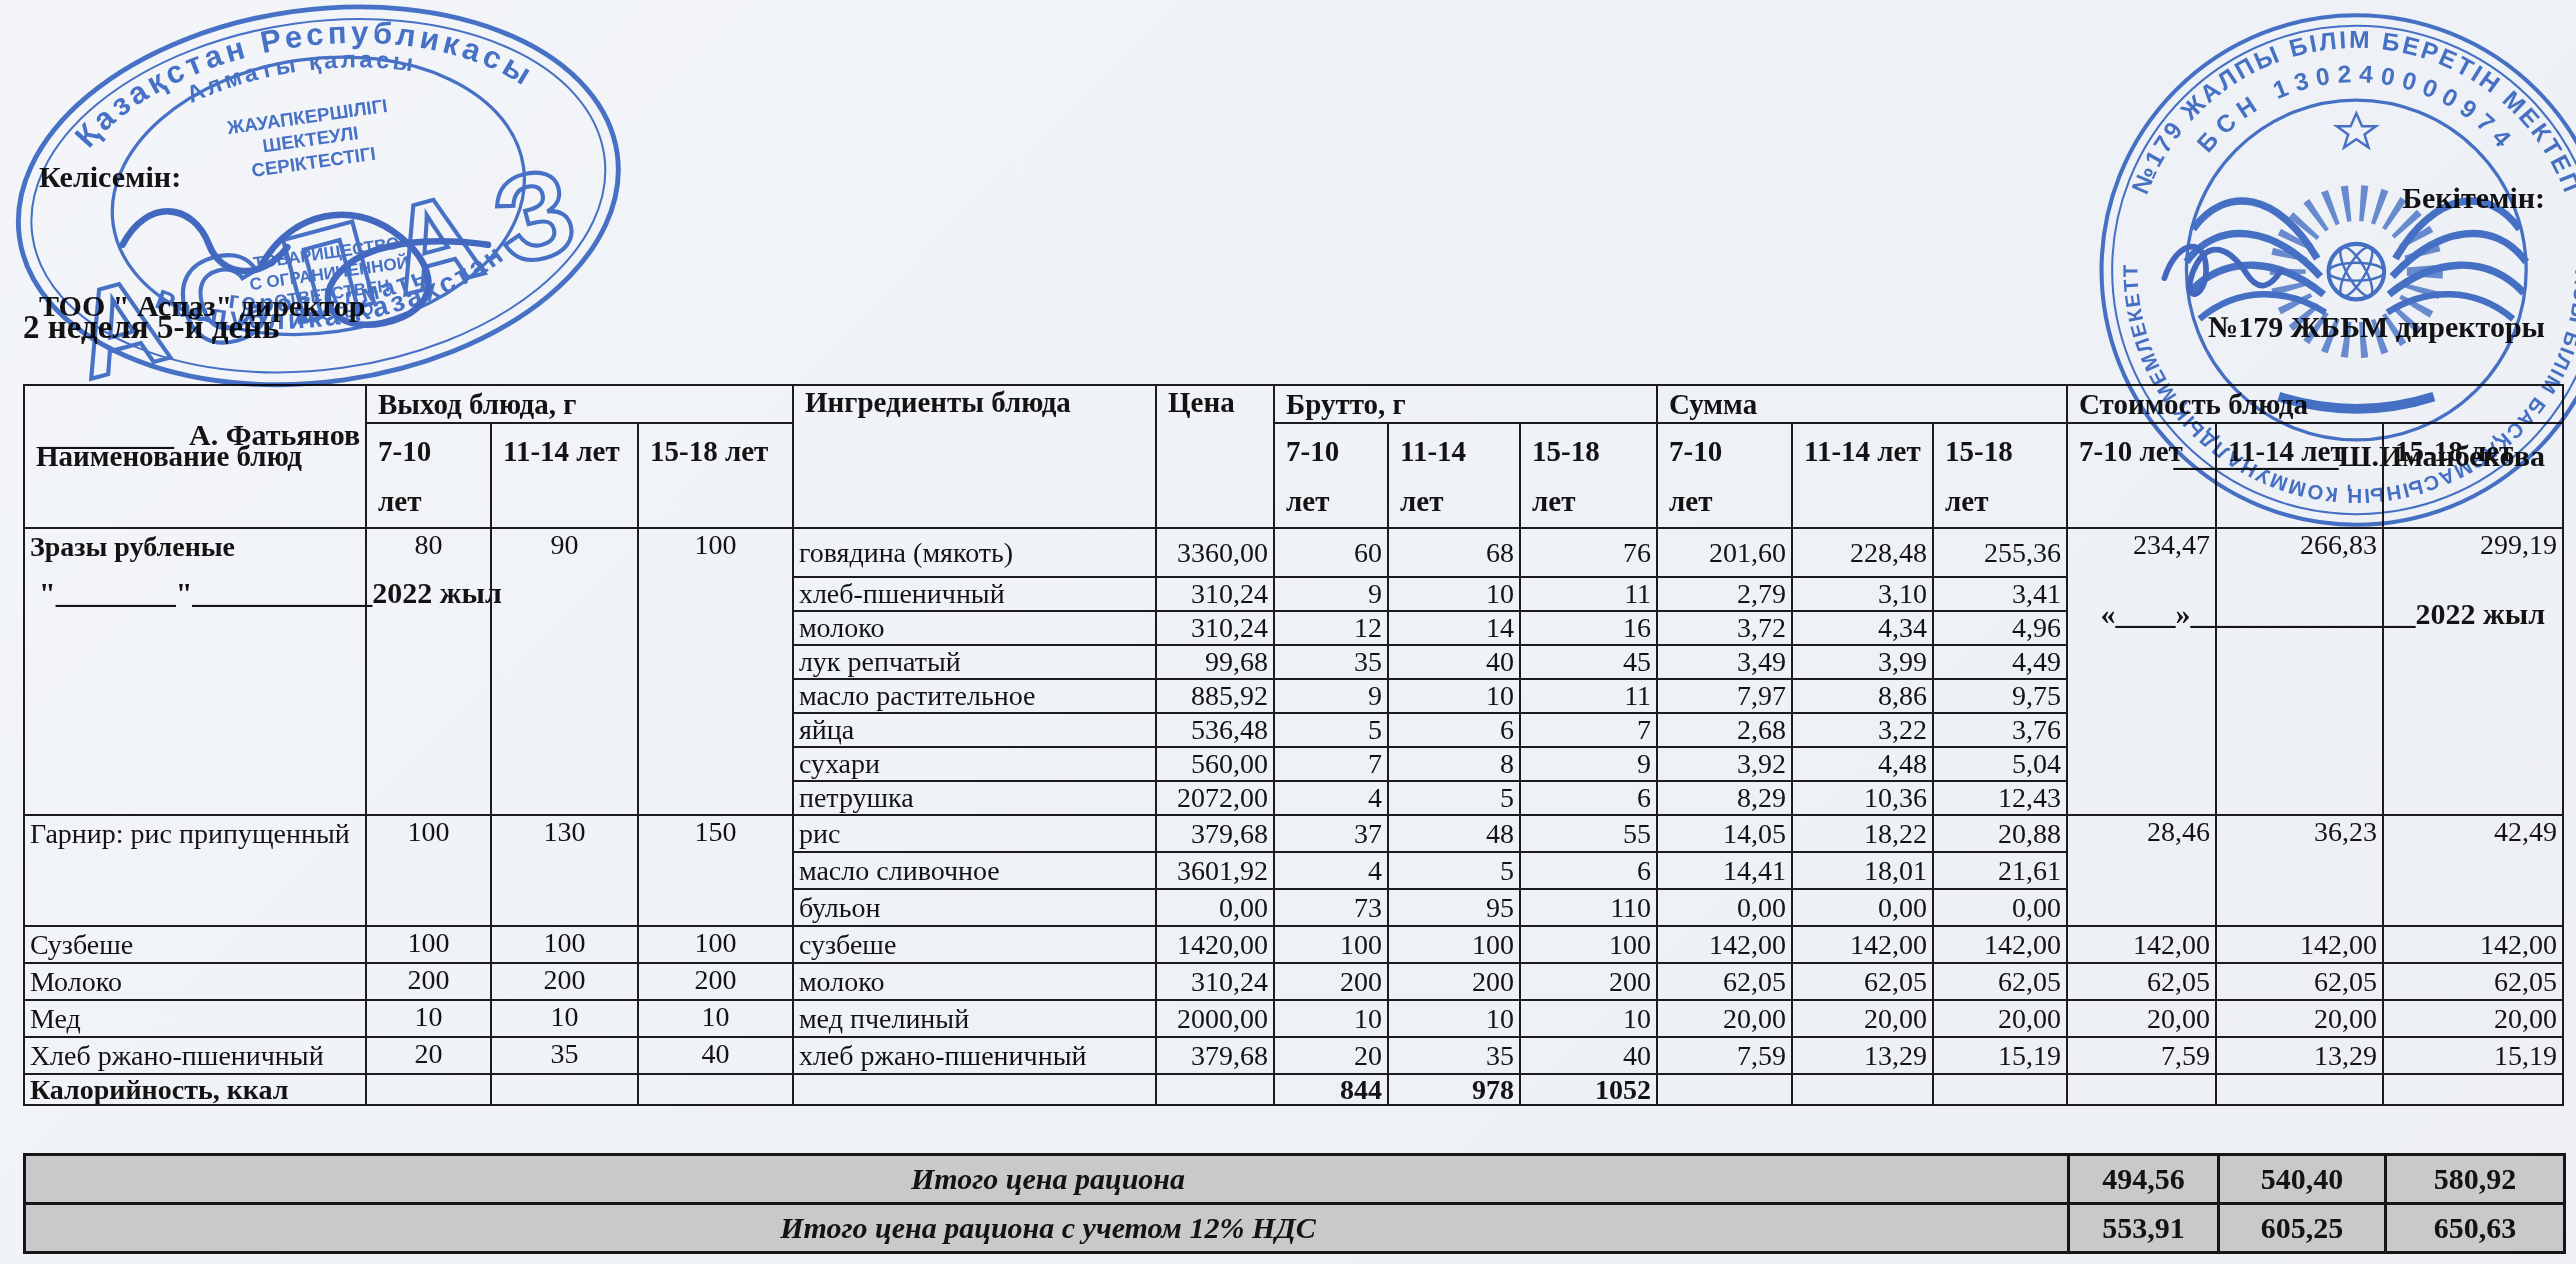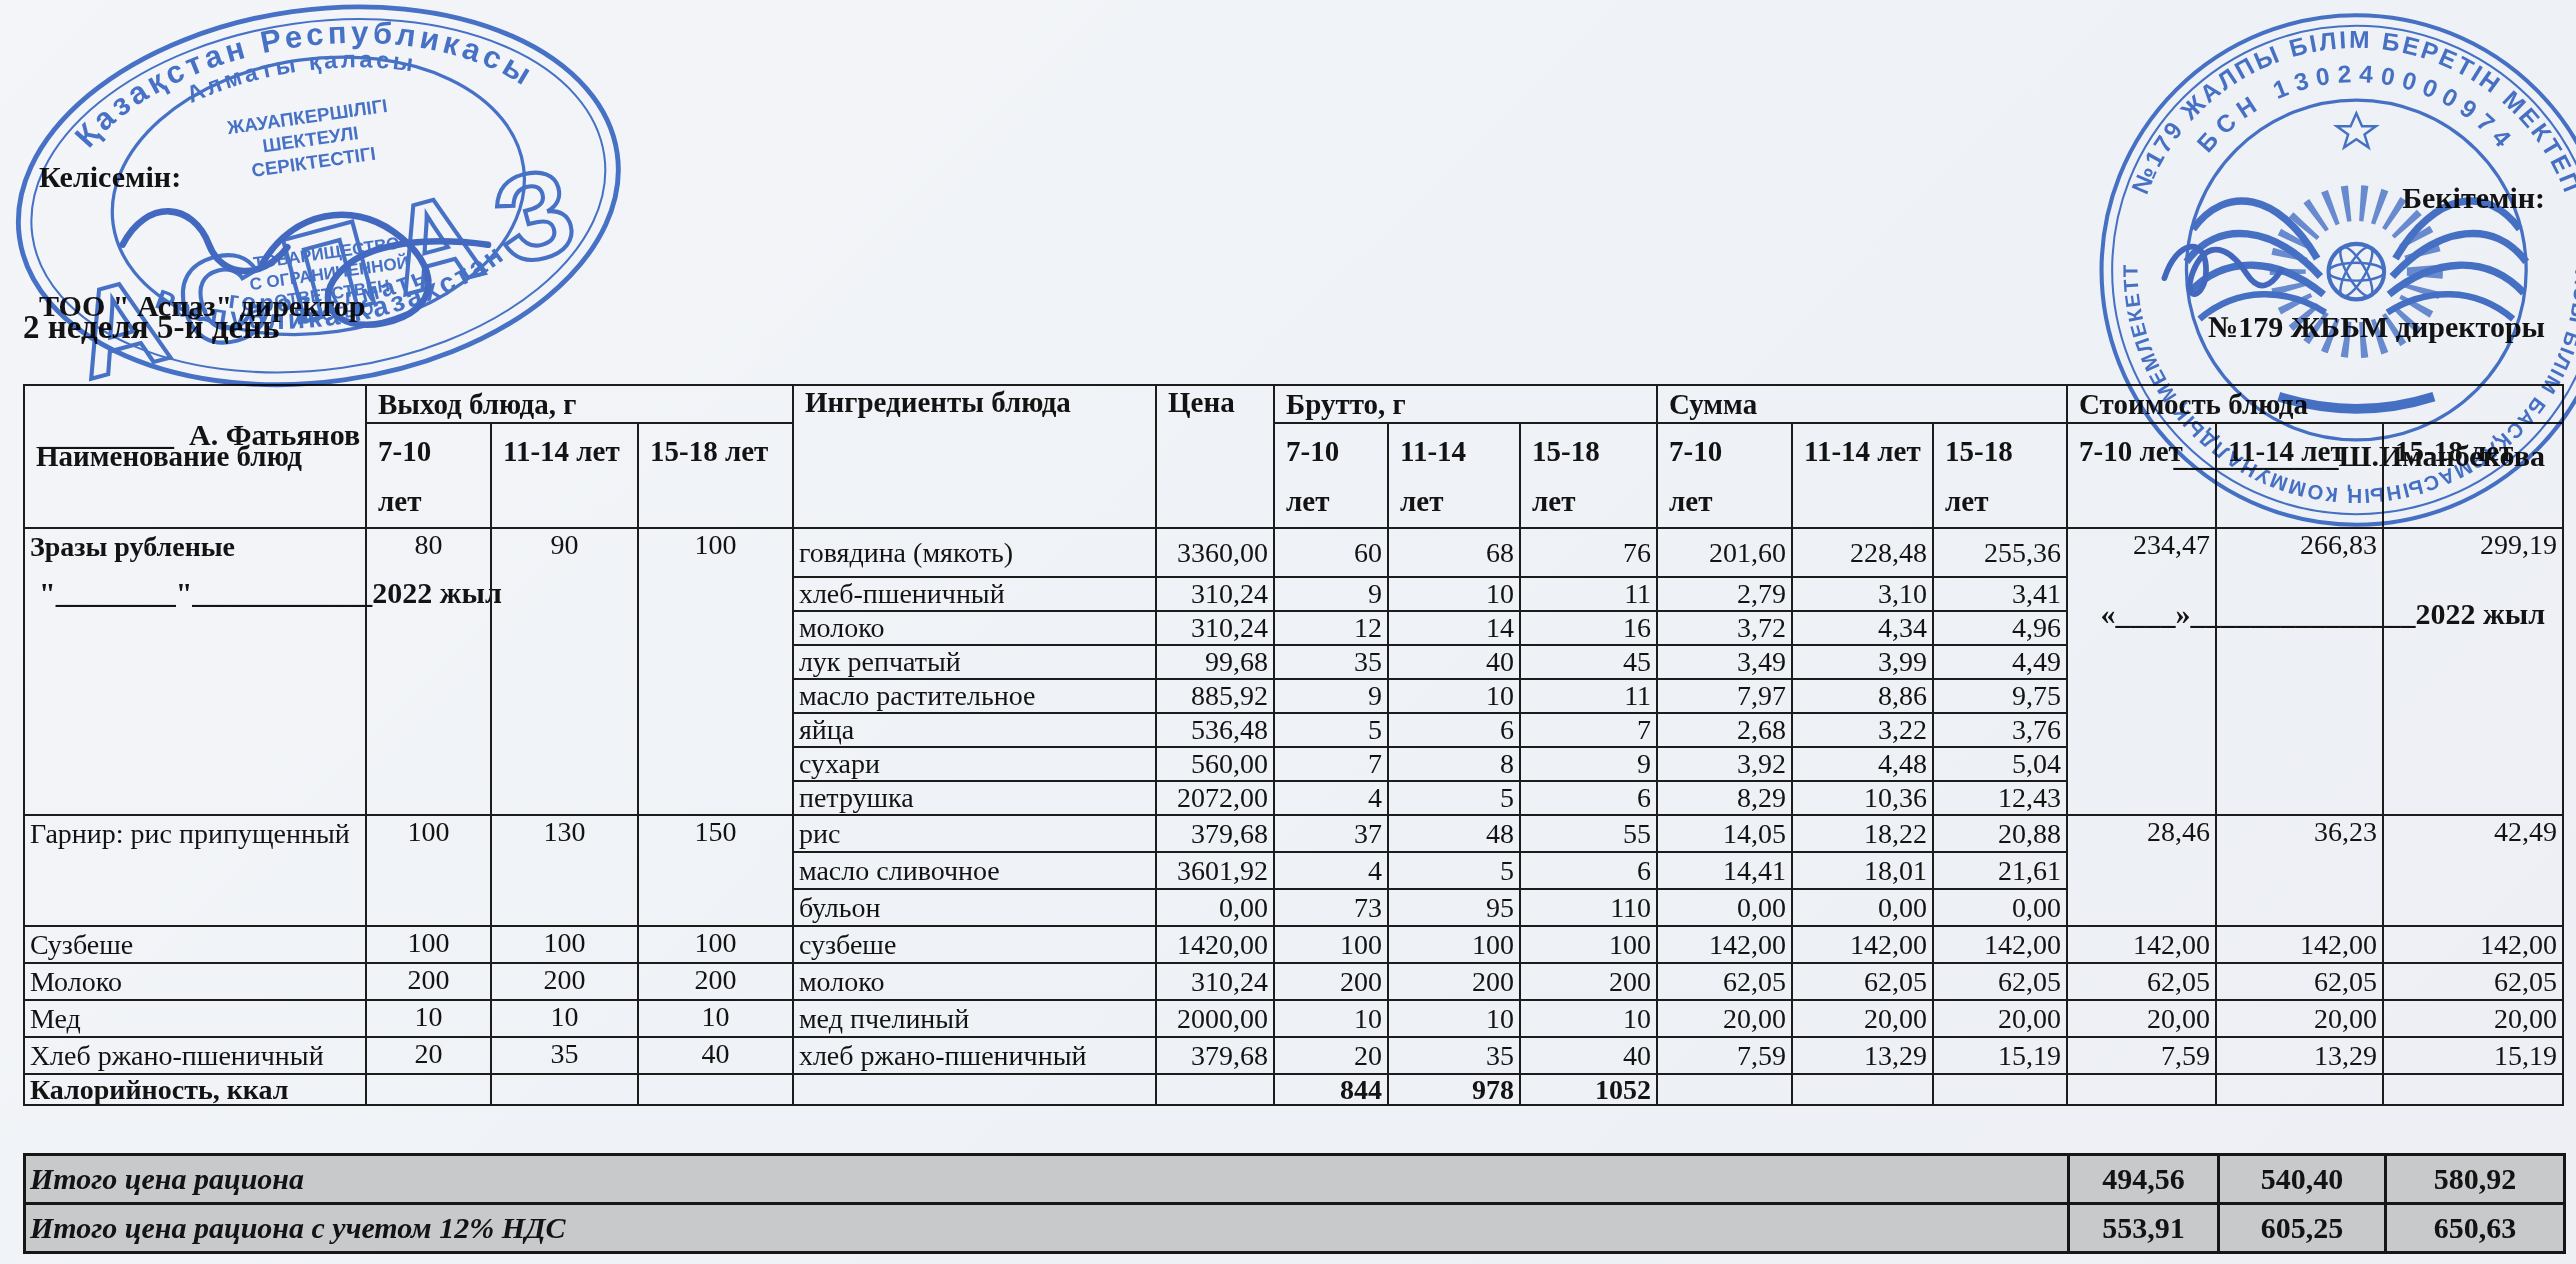--- a/index.html
+++ b/index.html
@@ -24,21 +24,21 @@
   td.name{vertical-align:top;text-align:left;padding:3.3px 6.5px;line-height:1.25;}
   td.yield{vertical-align:top;text-align:center;padding-top:4.1px;}
   td.ing{text-align:left;}
   td.num{text-align:right;padding-right:9.8px;}
   td.cost{vertical-align:top;text-align:right;padding:4.1px 13px 0 0;}
   .b{font-weight:bold;}
   tr.rcal td{line-height:29px;}
   
   table.totals{position:absolute;left:23px;top:1153px;border-collapse:collapse;table-layout:fixed;z-index:2;}
   table.totals td{border:3.3px solid #161616;background:#c7c9cb;height:44px;font-size:30px;font-weight:bold;overflow:hidden;}
-  table.totals td.lbl{font-style:italic;text-align:left;padding-left:4px;}
+  table.totals td.lbl{font-style:italic;text-align:center;padding-left:4px;}
   table.totals td.val{text-align:center;}
   
   .stamp{position:absolute;z-index:3;mix-blend-mode:multiply;opacity:.87;pointer-events:none;}
   .stamp text{font-family:"Liberation Sans","DejaVu Sans",sans-serif;}
   .ink{stroke:#2f62c4;fill:none;}
   .inktxt{fill:#2f62c4;stroke:none;font-weight:bold;}
   .sig{stroke:#2a57bd;fill:none;stroke-linecap:round;stroke-linejoin:round;}
 </style>
 </head>
 <body>

